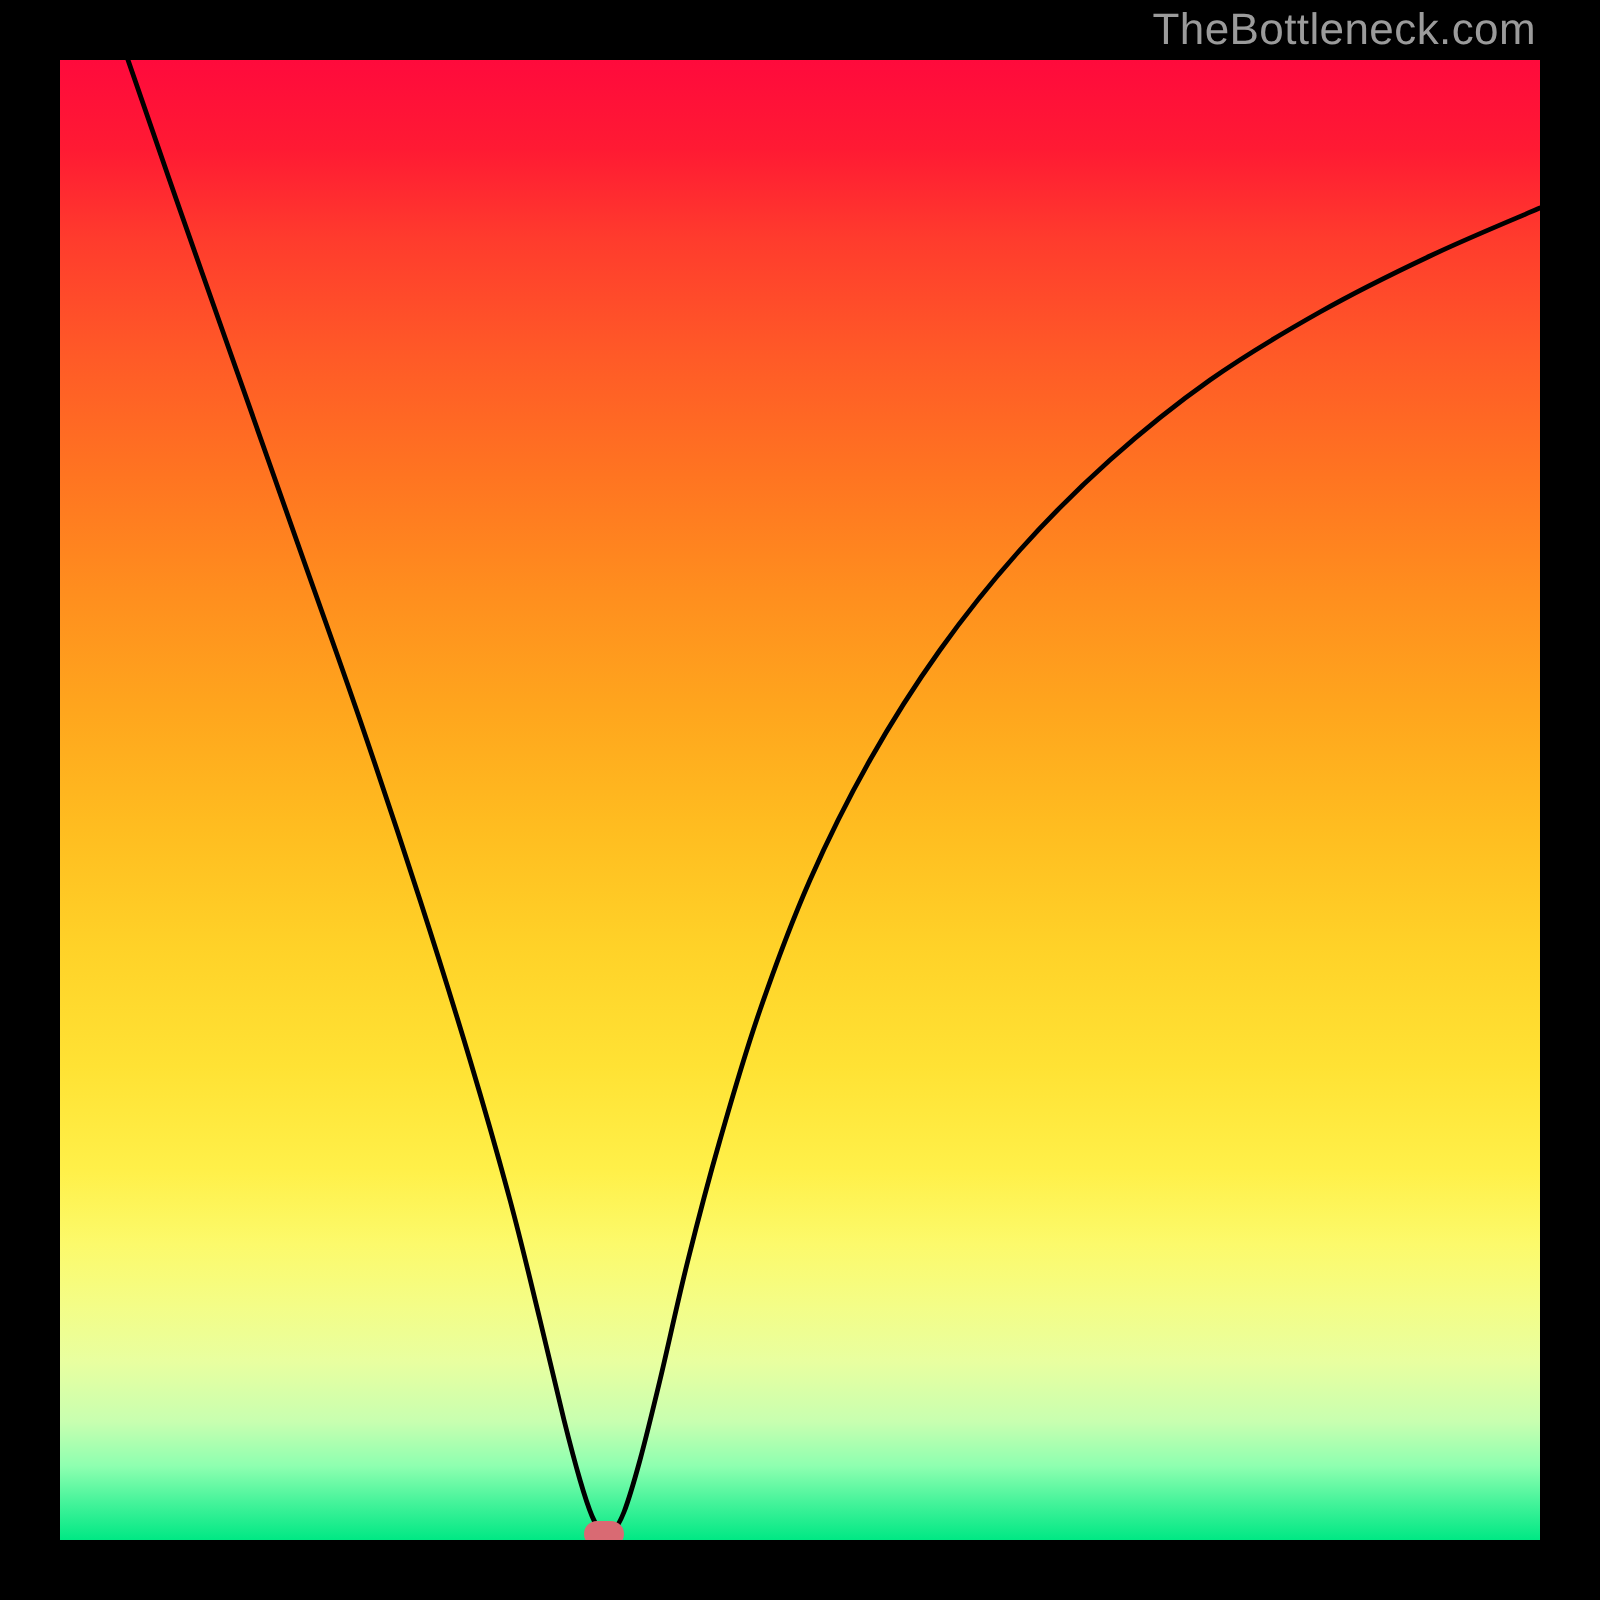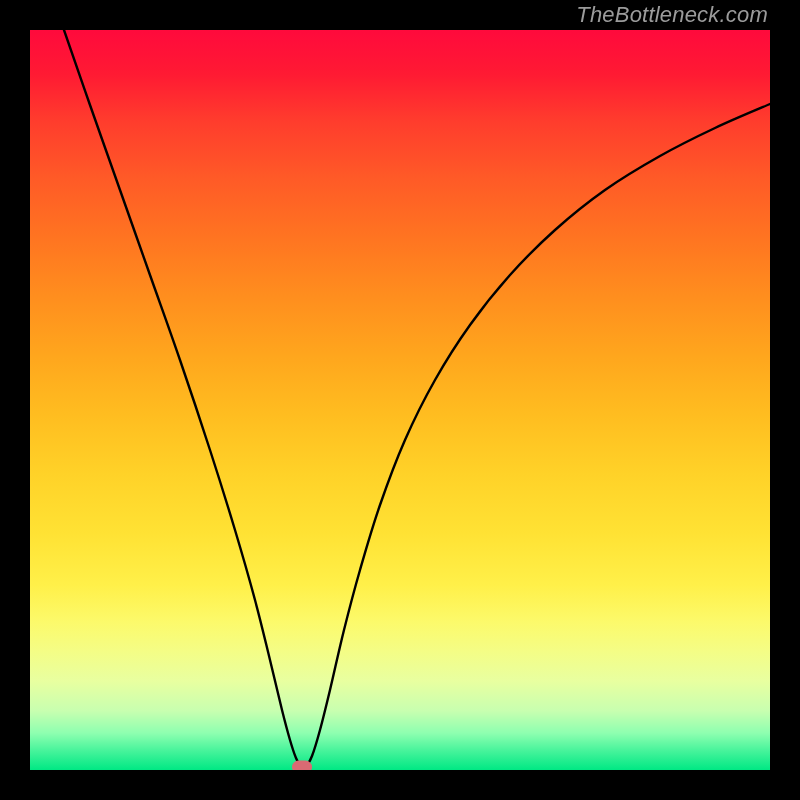--- a/index.html
+++ b/index.html
@@ -55,21 +55,20 @@
     );
   }
   .watermark {
     position: absolute;
     top: 2px;
     right: 32px;
     color: #9b9b9b;
     font-size: 22px;
     font-weight: 400;
     letter-spacing: 0.2px;
-    font-style: italic;
   }
   svg.curve {
     position: absolute;
     top: 0;
     left: 0;
   }
   .marker {
     position: absolute;
     width: 20px;
     height: 13px;

